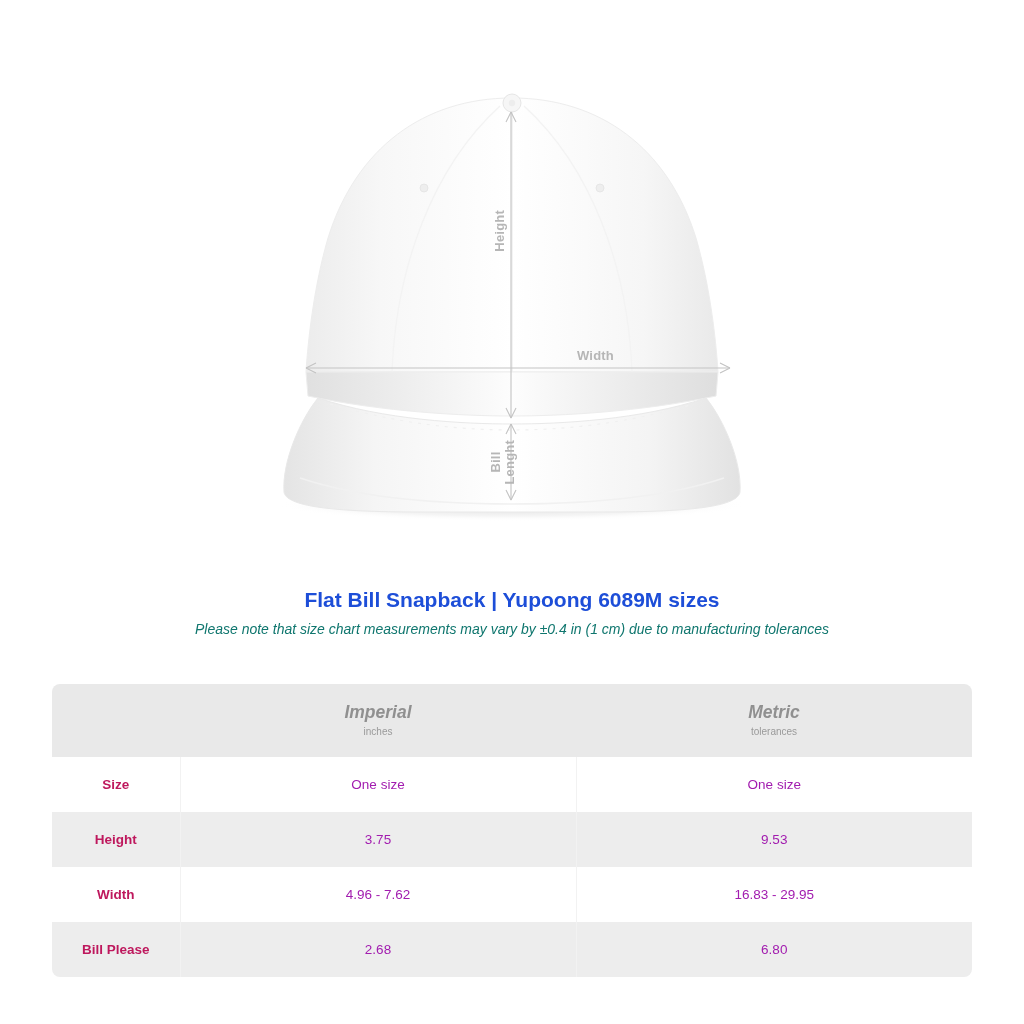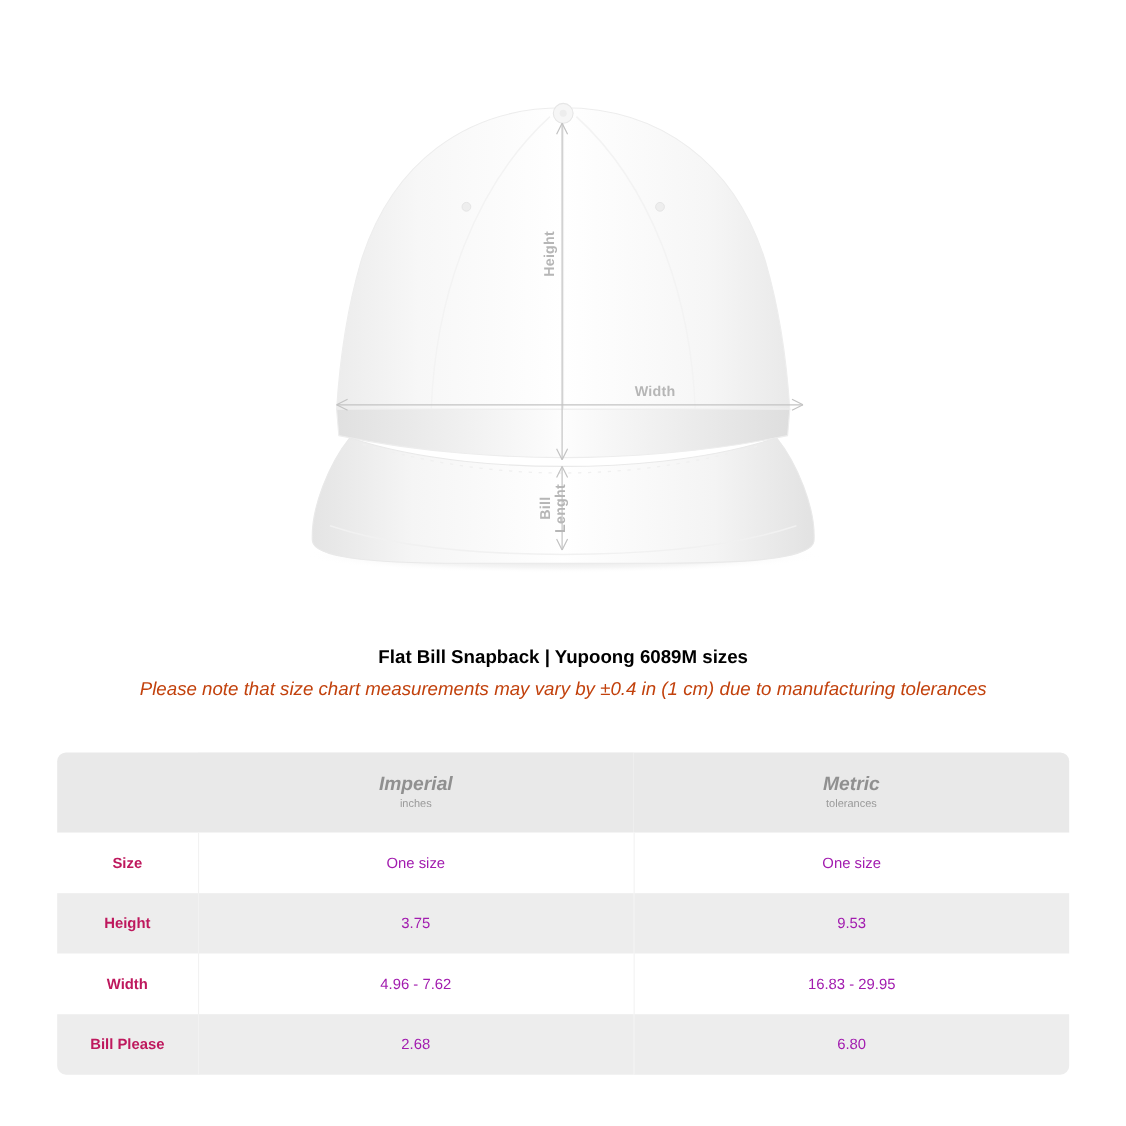--- a/index.html
+++ b/index.html
@@ -61,29 +61,29 @@
     text-align: center;
     line-height: 14px;
   }
 
   
   .title-block {
     text-align: center;
     margin-top: 28px;
   }
   .chart-title {
-    font-size: 17px;
-    font-weight: bold;
-    color: #000000;
+    font-size: 21px;
+    font-weight: bold;
+    color: #1d4ed8;
     margin: 0;
   }
   .chart-note {
-    font-size: 17px;
+    font-size: 14px;
     font-style: italic;
-    color: #c2410c;
+    color: #0f766e;
     margin: 9px 0 0 0;
   }
 
   
   .table-wrap {
     width: 920px;
     margin: 28px auto 0 auto;
   }
   table.size-table {
     width: 100%;

